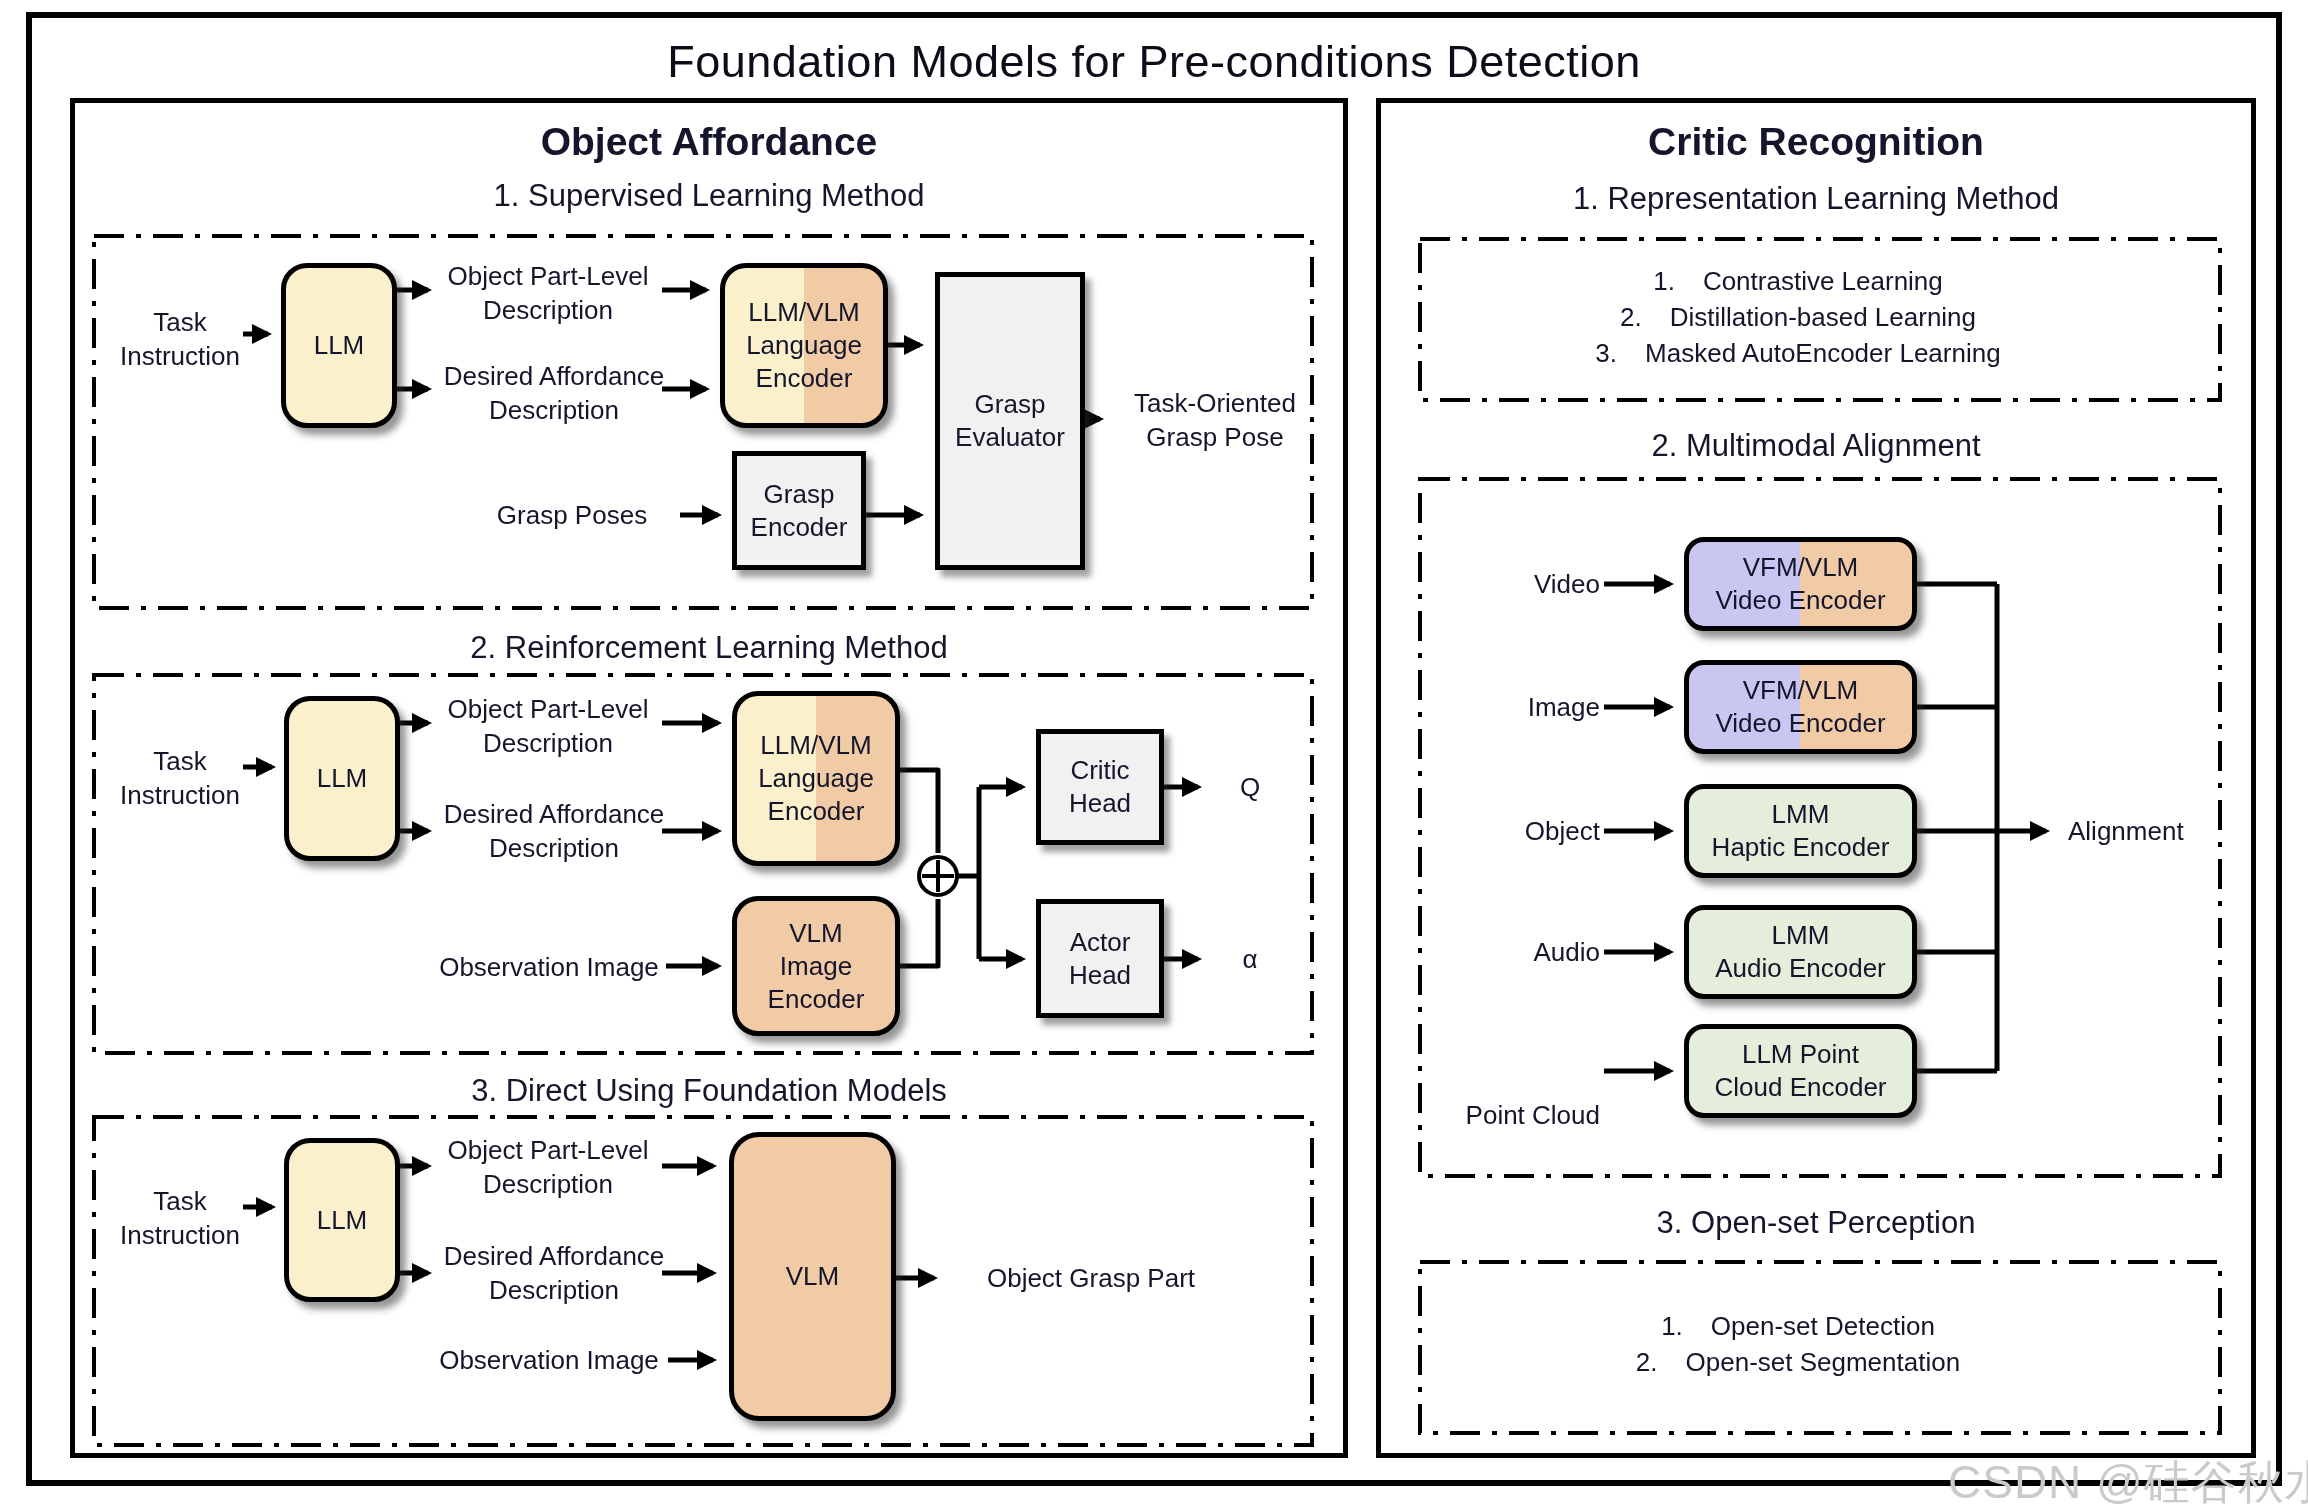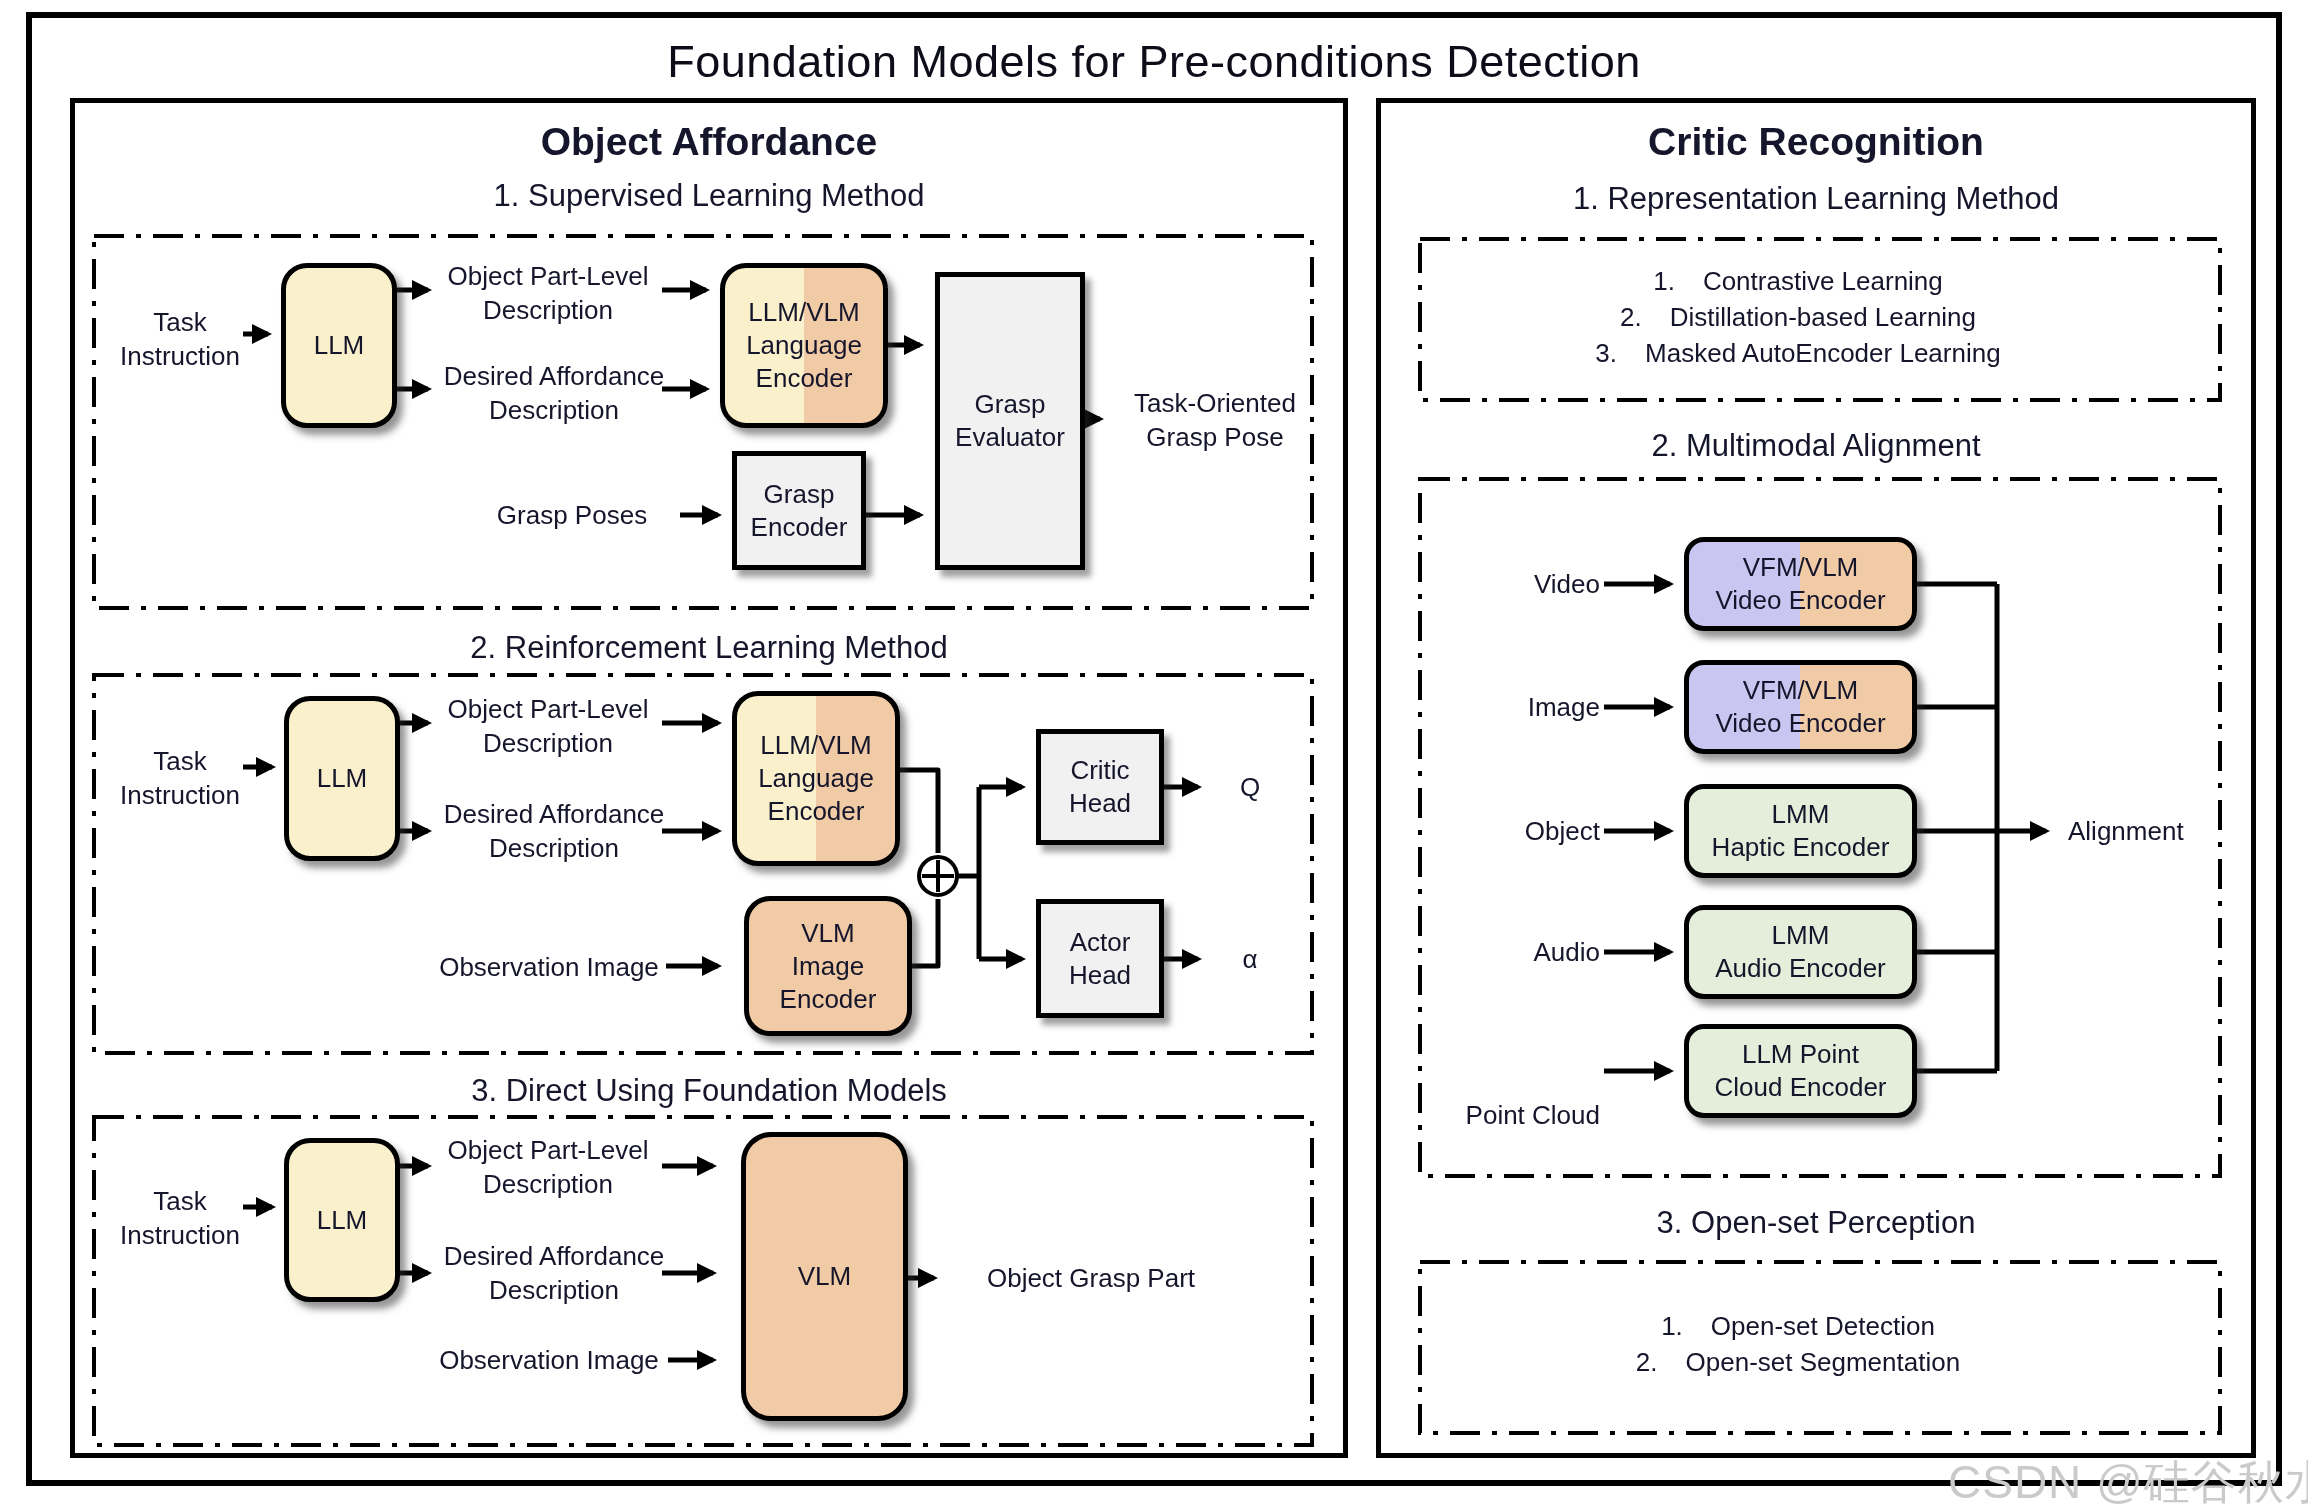--- a/index.html
+++ b/index.html
@@ -46,21 +46,21 @@
   .txt.l{text-align:left;}
   .node{
     position:absolute; box-sizing:border-box; border:5px solid var(--border);
     display:flex; align-items:center; justify-content:center; text-align:center;
     font-size:26px; line-height:33px; white-space:pre-line; color:var(--text);
     box-shadow:6px 7px 7px rgba(45,45,45,.5); z-index:3;
   }
   .round{border-radius:26px;}
   .r20{border-radius:20px;}
   .cream{background:var(--cream);}
-  .salmon{background:var(--salmon);margin-left:12px;}
+  .salmon{background:var(--salmon);}
   .green{background:var(--green);}
   .grey{background:var(--grey); box-shadow:6px 7px 6px rgba(45,45,45,.45);}
   .split-lang{background:linear-gradient(90deg, var(--cream) 0 50%, var(--salmon) 50% 100%);}
   .split-vision{background:linear-gradient(90deg, var(--lavender) 0 50%, var(--salmon) 50% 100%);}
   .list-row{
     position:absolute; left:1420px; width:800px; display:flex; justify-content:center;
     gap:28px; font-size:26px; z-index:3; transform:translateX(-22px);
   }
   .watermark{
     position:absolute; left:1948px; top:1452px; font-size:46px; z-index:9;

